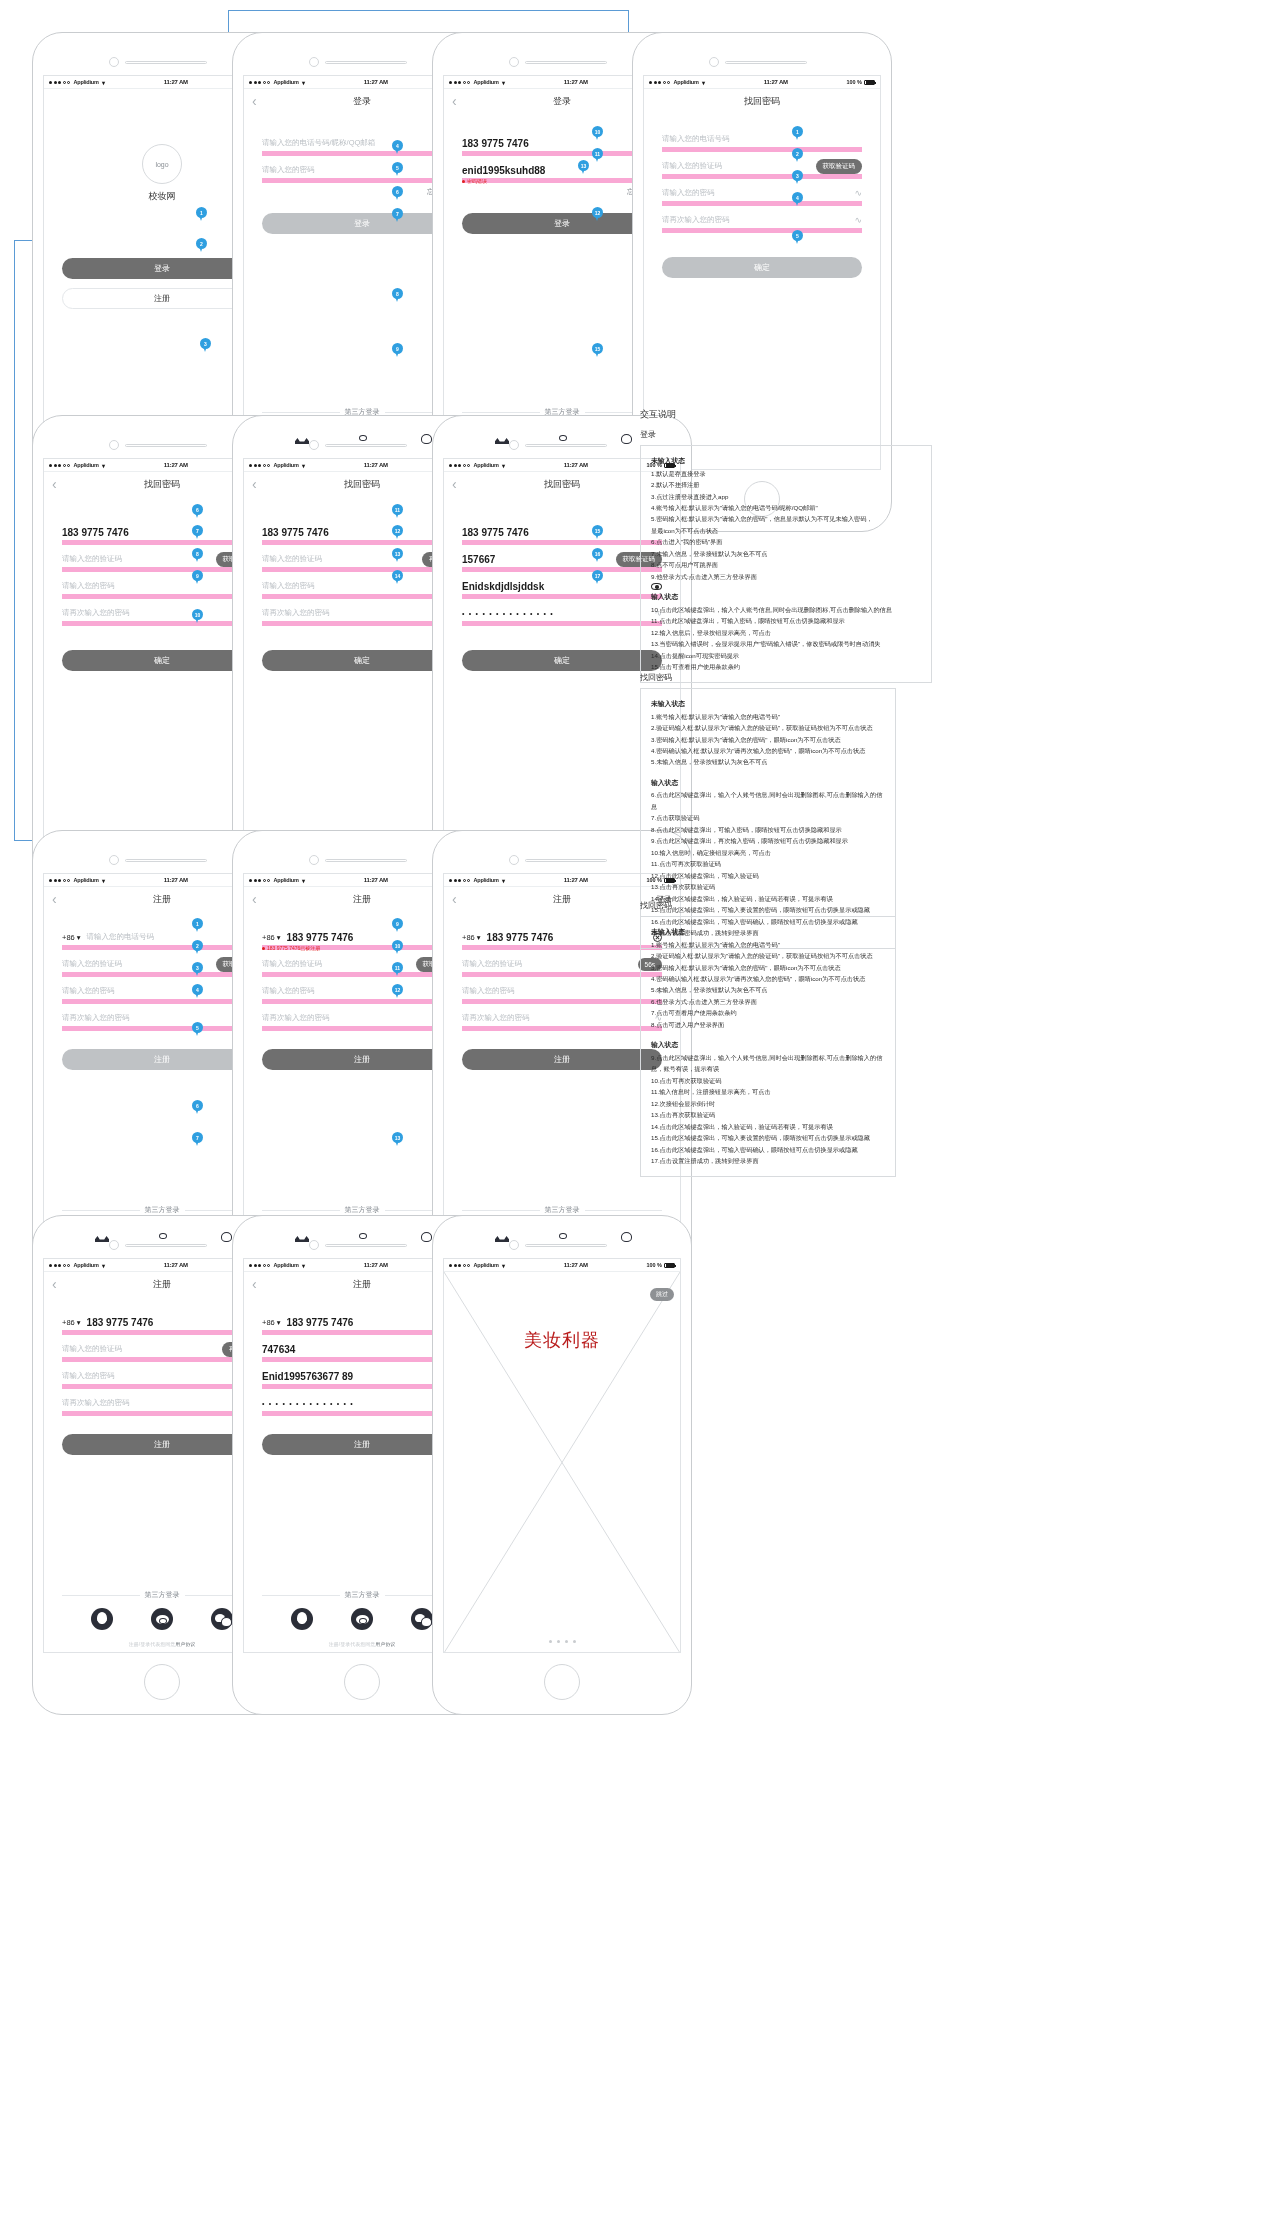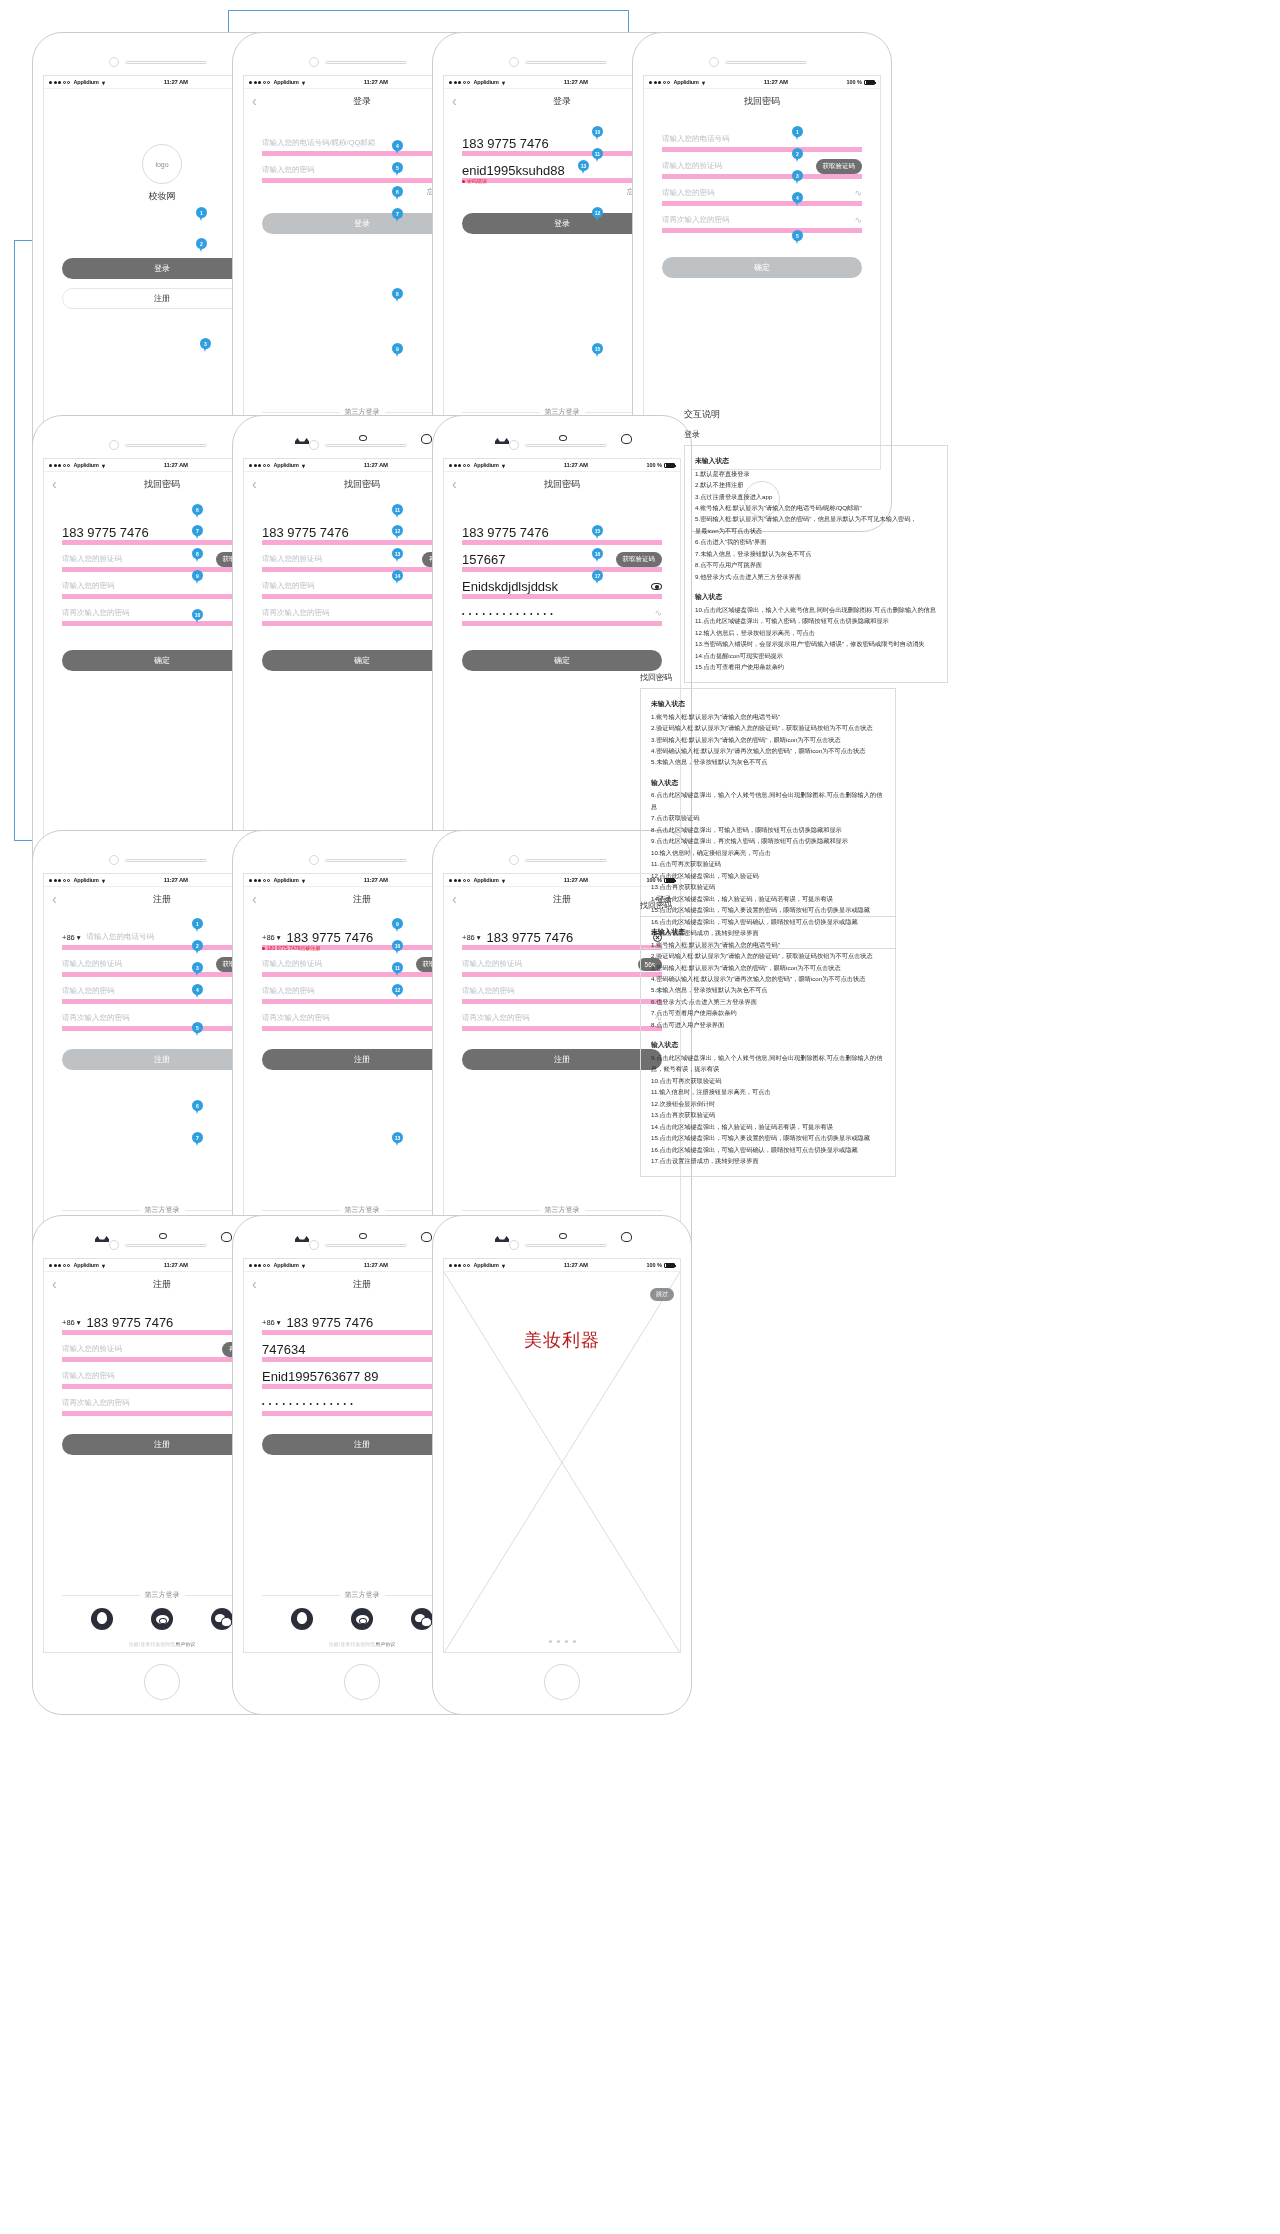--- a/index.html
+++ b/index.html
@@ -81,21 +81,21 @@
   
   .fields { padding:0 18px; }
   .field {
     position:relative;
     height:21px;
     border-bottom:5px solid #f9a8d4;
     display:flex; align-items:center;
     margin-top:6px;
   }
   .field .ftext { font-size:7.5px; color:#b9bec3; }
-  .field .ftext.filled { color:#1b1b1b; font-weight:normal; font-size:13px; }
+  .field .ftext.filled { color:#1b1b1b; font-weight:bold; font-size:10px; }
   .field .ftext.dots { color:#1b1b1b; letter-spacing:1.2px; font-size:7px; }
   .field .prefix { font-size:7.5px; color:#1b1b1b; margin-right:6px; white-space:nowrap;}
   .field .right-ic { margin-left:auto; display:flex; align-items:center; gap:3px;}
   .icon-clear {
     width:9px;height:9px;border:1px solid #2b2b2b;border-radius:50%;
     position:relative;
   }
   .icon-clear::before,.icon-clear::after{
     content:'';position:absolute;left:1.3px;top:3.6px;width:5px;height:0.9px;background:#2b2b2b;
   }
@@ -1168,21 +1168,21 @@
         <div class="dots-row">
             <i></i>
             <i></i>
             <i></i>
             <i></i>
           </div>
       </div>
     </div>
   </div>
 
-  <div class="anno" style="left:640px;top:408px;width:264px;margin-left:44px;">
+  <div class="anno" style="left:640px;top:408px;width:292px;">
     <div class="anno-h1">交互说明</div>
     <div class="anno-h2">登录</div>
     <div class="anno-box">
       <p class="anno-sub">未输入状态</p>
       <p>1.默认是存直接登录</p>
       <p>2.默认不挂择注册</p>
       <p>3.点过注册登录直接进入app</p>
       <p>4.账号输入框:默认显示为"请输入您的电话号码/昵称/QQ邮箱"</p>
       <p>5.密码输入框:默认显示为"请输入您的密码"，信息显示默认为不可见未输入密码，</p>
       <p>显最icon为不可点击状态</p>

